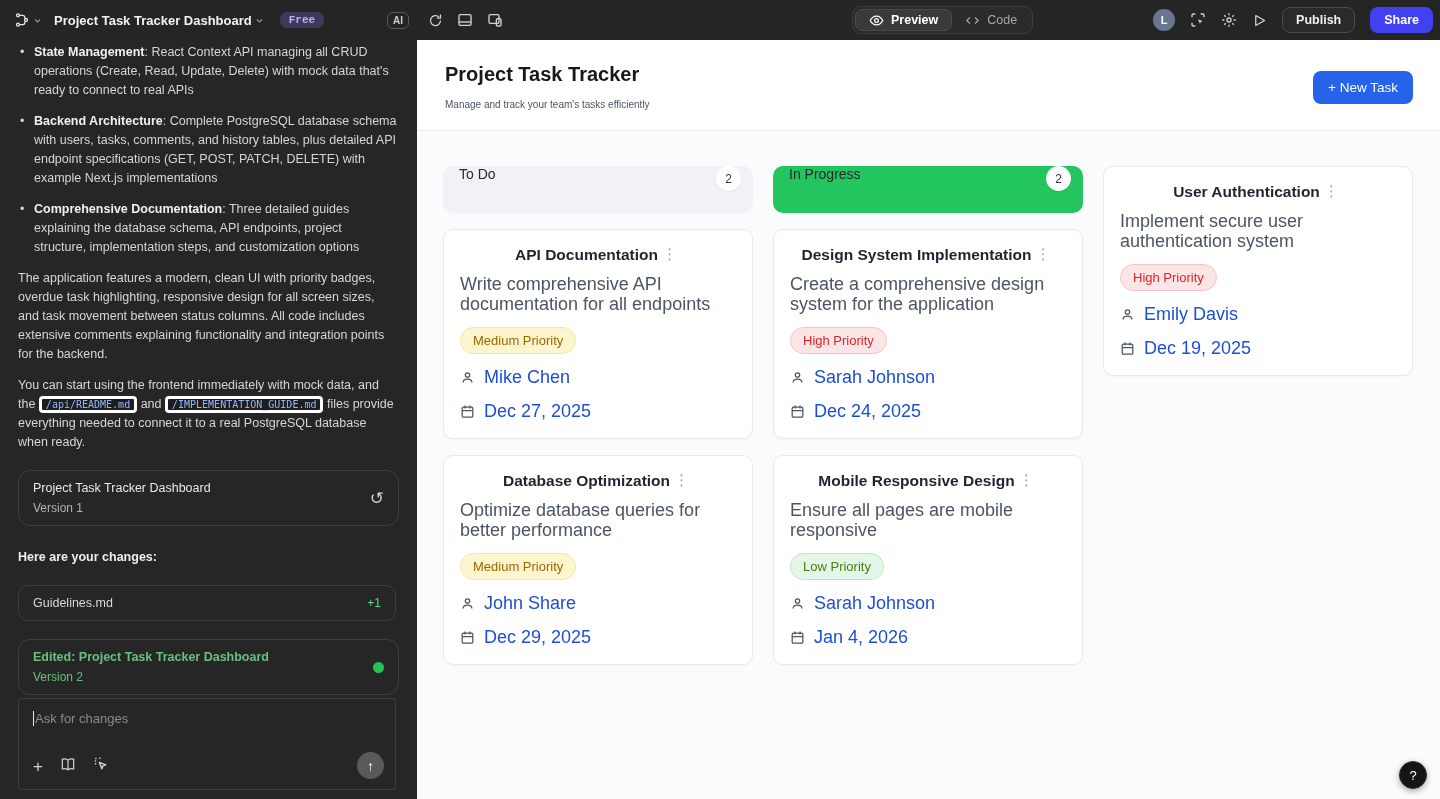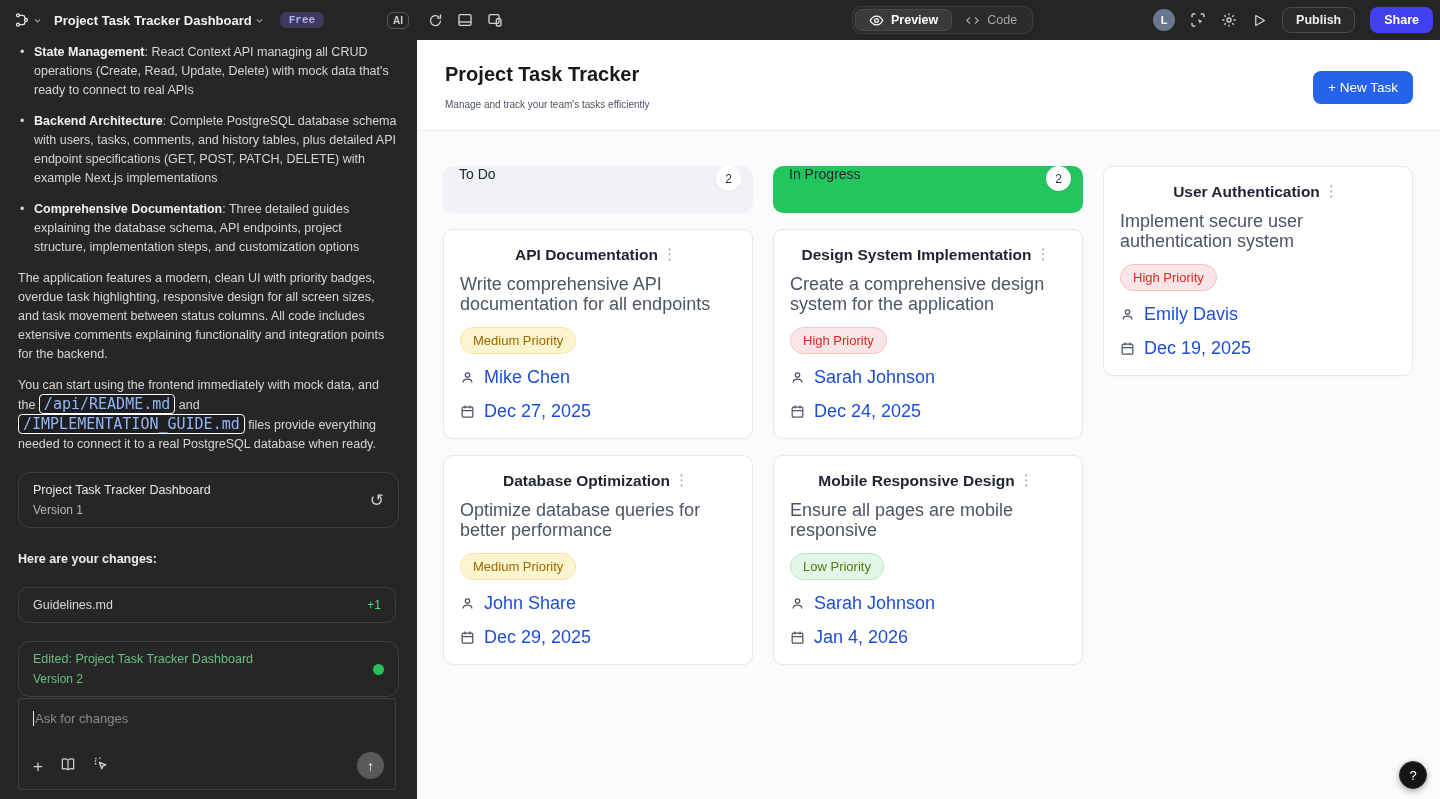--- a/index.html
+++ b/index.html
@@ -27,30 +27,30 @@
   .btn-share { height:26px; padding:0 14px; border-radius:8px; background:#4141f1; color:#fff; font-size:12.5px; font-weight:600; display:flex; align-items:center; cursor:pointer; }
 
   
   .sidebar { position:absolute; top:40px; left:0; width:417px; height:759px; background:#262627; color:#d6d6d6; }
   .chat { padding:3px 20px 0 18px; font-size:12.5px; line-height:19px; }
   .chat b { color:#f0f0f0; }
   ul.bullets { list-style:none; }
   ul.bullets li { position:relative; padding-left:16px; margin-bottom:12px; }
   ul.bullets li::before { content:"•"; position:absolute; left:2px; color:#d6d6d6; }
   .para { margin-top:12px; }
-  .codespan { font-family:"DejaVu Sans Mono",monospace; font-size:15px; color:#93b6f8; background:#1e1e20; border:1px solid #ffffff; border-radius:4px; padding:0 4px;margin-top:29px; }
+  .codespan { font-family:"DejaVu Sans Mono",monospace; font-size:10px; color:#93b6f8; background:#1e1e20; border:3px solid #ffffff; border-radius:4px; padding:0 4px;margin-top:29px; }
   .vcard { margin:18px 18px 0; border:1px solid #3e3e3f; border-radius:12px; padding:10px 14px; display:flex; align-items:center; justify-content:space-between; cursor:pointer; }
   .vcard .vt { font-size:12.5px; color:#e8e8e8; margin-bottom:6px; }
   .vcard .vv { font-size:12px; color:#b3b3b3; }
   .undo-ic { color:#d0d0d0; font-size:17px; }
   .changes-label { margin:24px 18px 0; font-size:12.5px; font-weight:600; color:#ededed; }
   .filecard { margin:21px 21px 0 18px; border:1px solid #3e3e3f; border-radius:10px; padding:10px 14px; display:flex; align-items:center; justify-content:space-between; cursor:pointer; }
   .filecard .fn { font-size:12.5px; color:#d9d9d9; }
   .filecard .fc { font-size:12px; color:#4ade80; }
-  .vcard.edited .vt { color:#68c07e; font-weight:400; }
+  .vcard.edited .vt { color:#68c07e; font-weight:700; }
   .vcard.edited .vv { color:#68c07e; }
   .green-dot { width:11px; height:11px; border-radius:50%; background:#27c158; }
   .ask-box { position:absolute; left:18px; right:21px; bottom:9px; height:92px; border:1px solid #3e3e3f; border-radius:3px; }
   .ask-ph { position:absolute; top:12px; left:14px; font-size:13px; color:#8b8b8b; display:flex; align-items:center; }
   .caret { display:inline-block; width:1px; height:15px; background:#e6e6e6; margin-right:1px; }
   .ask-tools { position:absolute; left:14px; bottom:12px; display:flex; align-items:center; gap:17px; color:#cfcfcf; }
   .send-btn { position:absolute; right:11px; bottom:10px; width:27px; height:27px; border-radius:50%; background:#595959; color:#fff; display:flex; align-items:center; justify-content:center; font-size:14px; cursor:pointer; }
 
   
   .main { position:absolute; top:40px; left:417px; width:1023px; height:759px; background:#fafbfc; }

